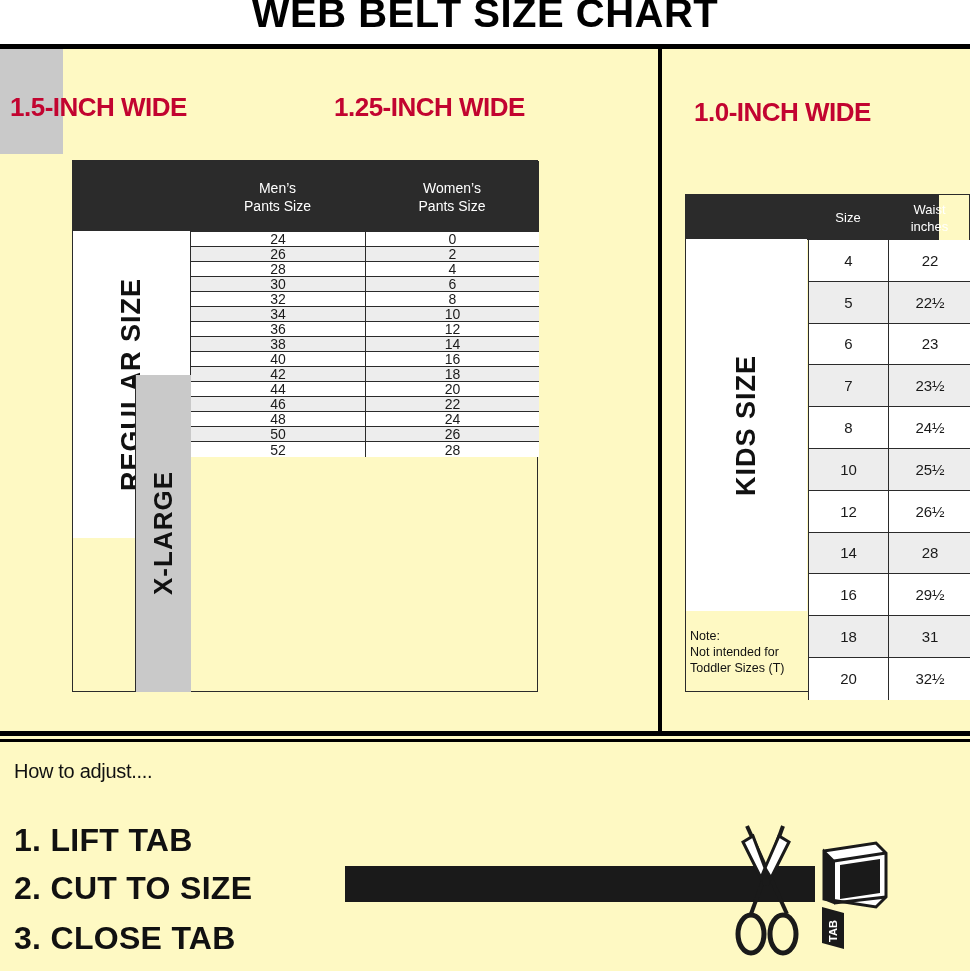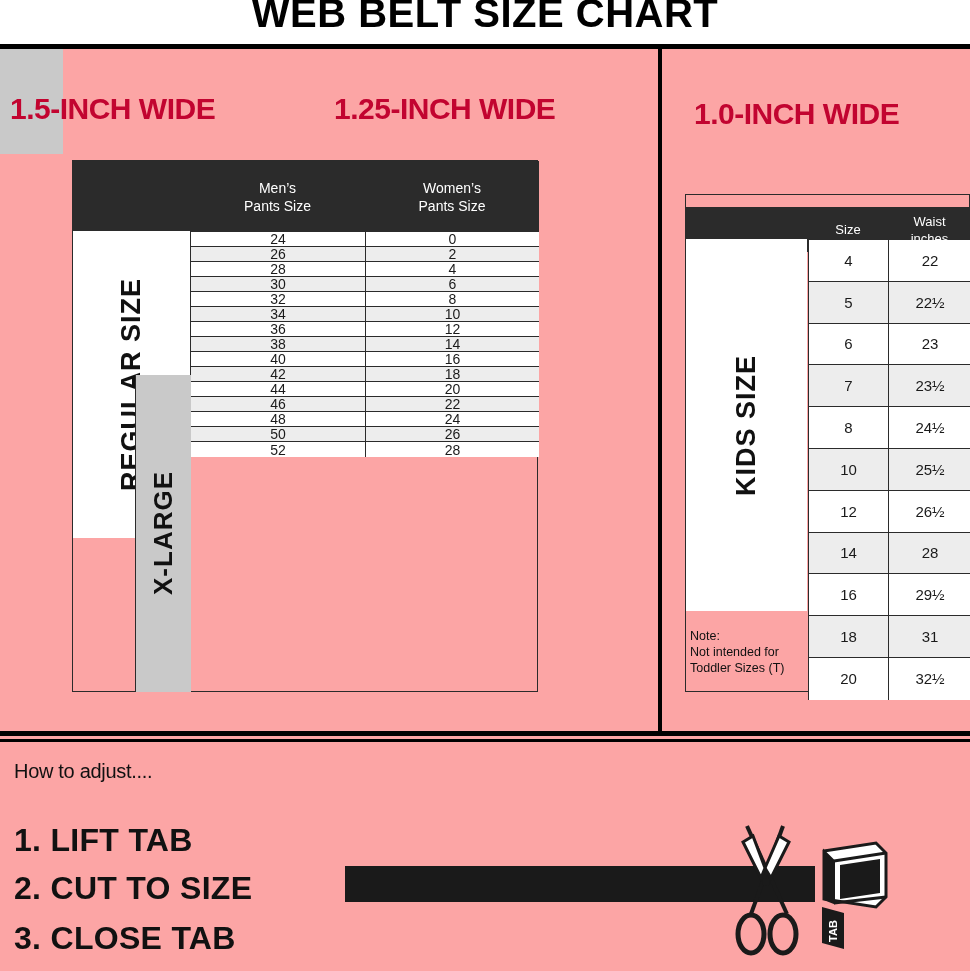--- a/index.html
+++ b/index.html
@@ -6,21 +6,21 @@
   html, body {
     margin: 0; padding: 0;
     width: 970px; height: 971px;
     background: #ffffff;
     font-family: "Liberation Sans", sans-serif;
     overflow: hidden;
   }
   #page {
     position: relative;
     width: 970px; height: 971px;
-    background: #fca5a5;
+    background: #fef9c3;
   }
 
   
   .title-bar {
     position: absolute;
     left: 0; top: -18px;
     width: 970px; height: 62px;
     background: #ffffff;
     text-align: center;
   }
@@ -45,21 +45,21 @@
     left: 658px; top: 49px;
     width: 4px; height: 682px;
     background: #000000;
   }
 
   
   .head-red {
     position: absolute;
     color: #c20430;
     font-weight: bold;
-    font-size: 30px;
+    font-size: 26px;
     letter-spacing: -0.5px;
     white-space: nowrap;
   }
   #head-15 { left: 10px; top: 92px; }
   #head-125 { left: 334px; top: 92px; }
   #head-10 { left: 694px; top: 97px; }
 
   
   .table-left {
     position: absolute;
@@ -148,24 +148,23 @@
   
   .table-right {
     position: absolute;
     left: 685px; top: 194px;
     width: 285px; height: 498px;
     border: 1px solid #2b2b2b;
   }
   .tr-header {
     position: absolute;
     left: 0; top: 0;
-    width: 285px; height: 45px;
+    width: 253px; height: 45px;
     background: #2b2b2b;
     color: #ffffff;
-    margin-top: 12px;
   }
   .tr-header .hcell {
     position: absolute;
     top: 0; height: 45px;
     display: flex; flex-direction: column;
     align-items: center; justify-content: center;
     font-size: 13px; line-height: 17px;
     text-align: center;
   }
   .tr-header .hcell.size { left: 122px; width: 80px; }

